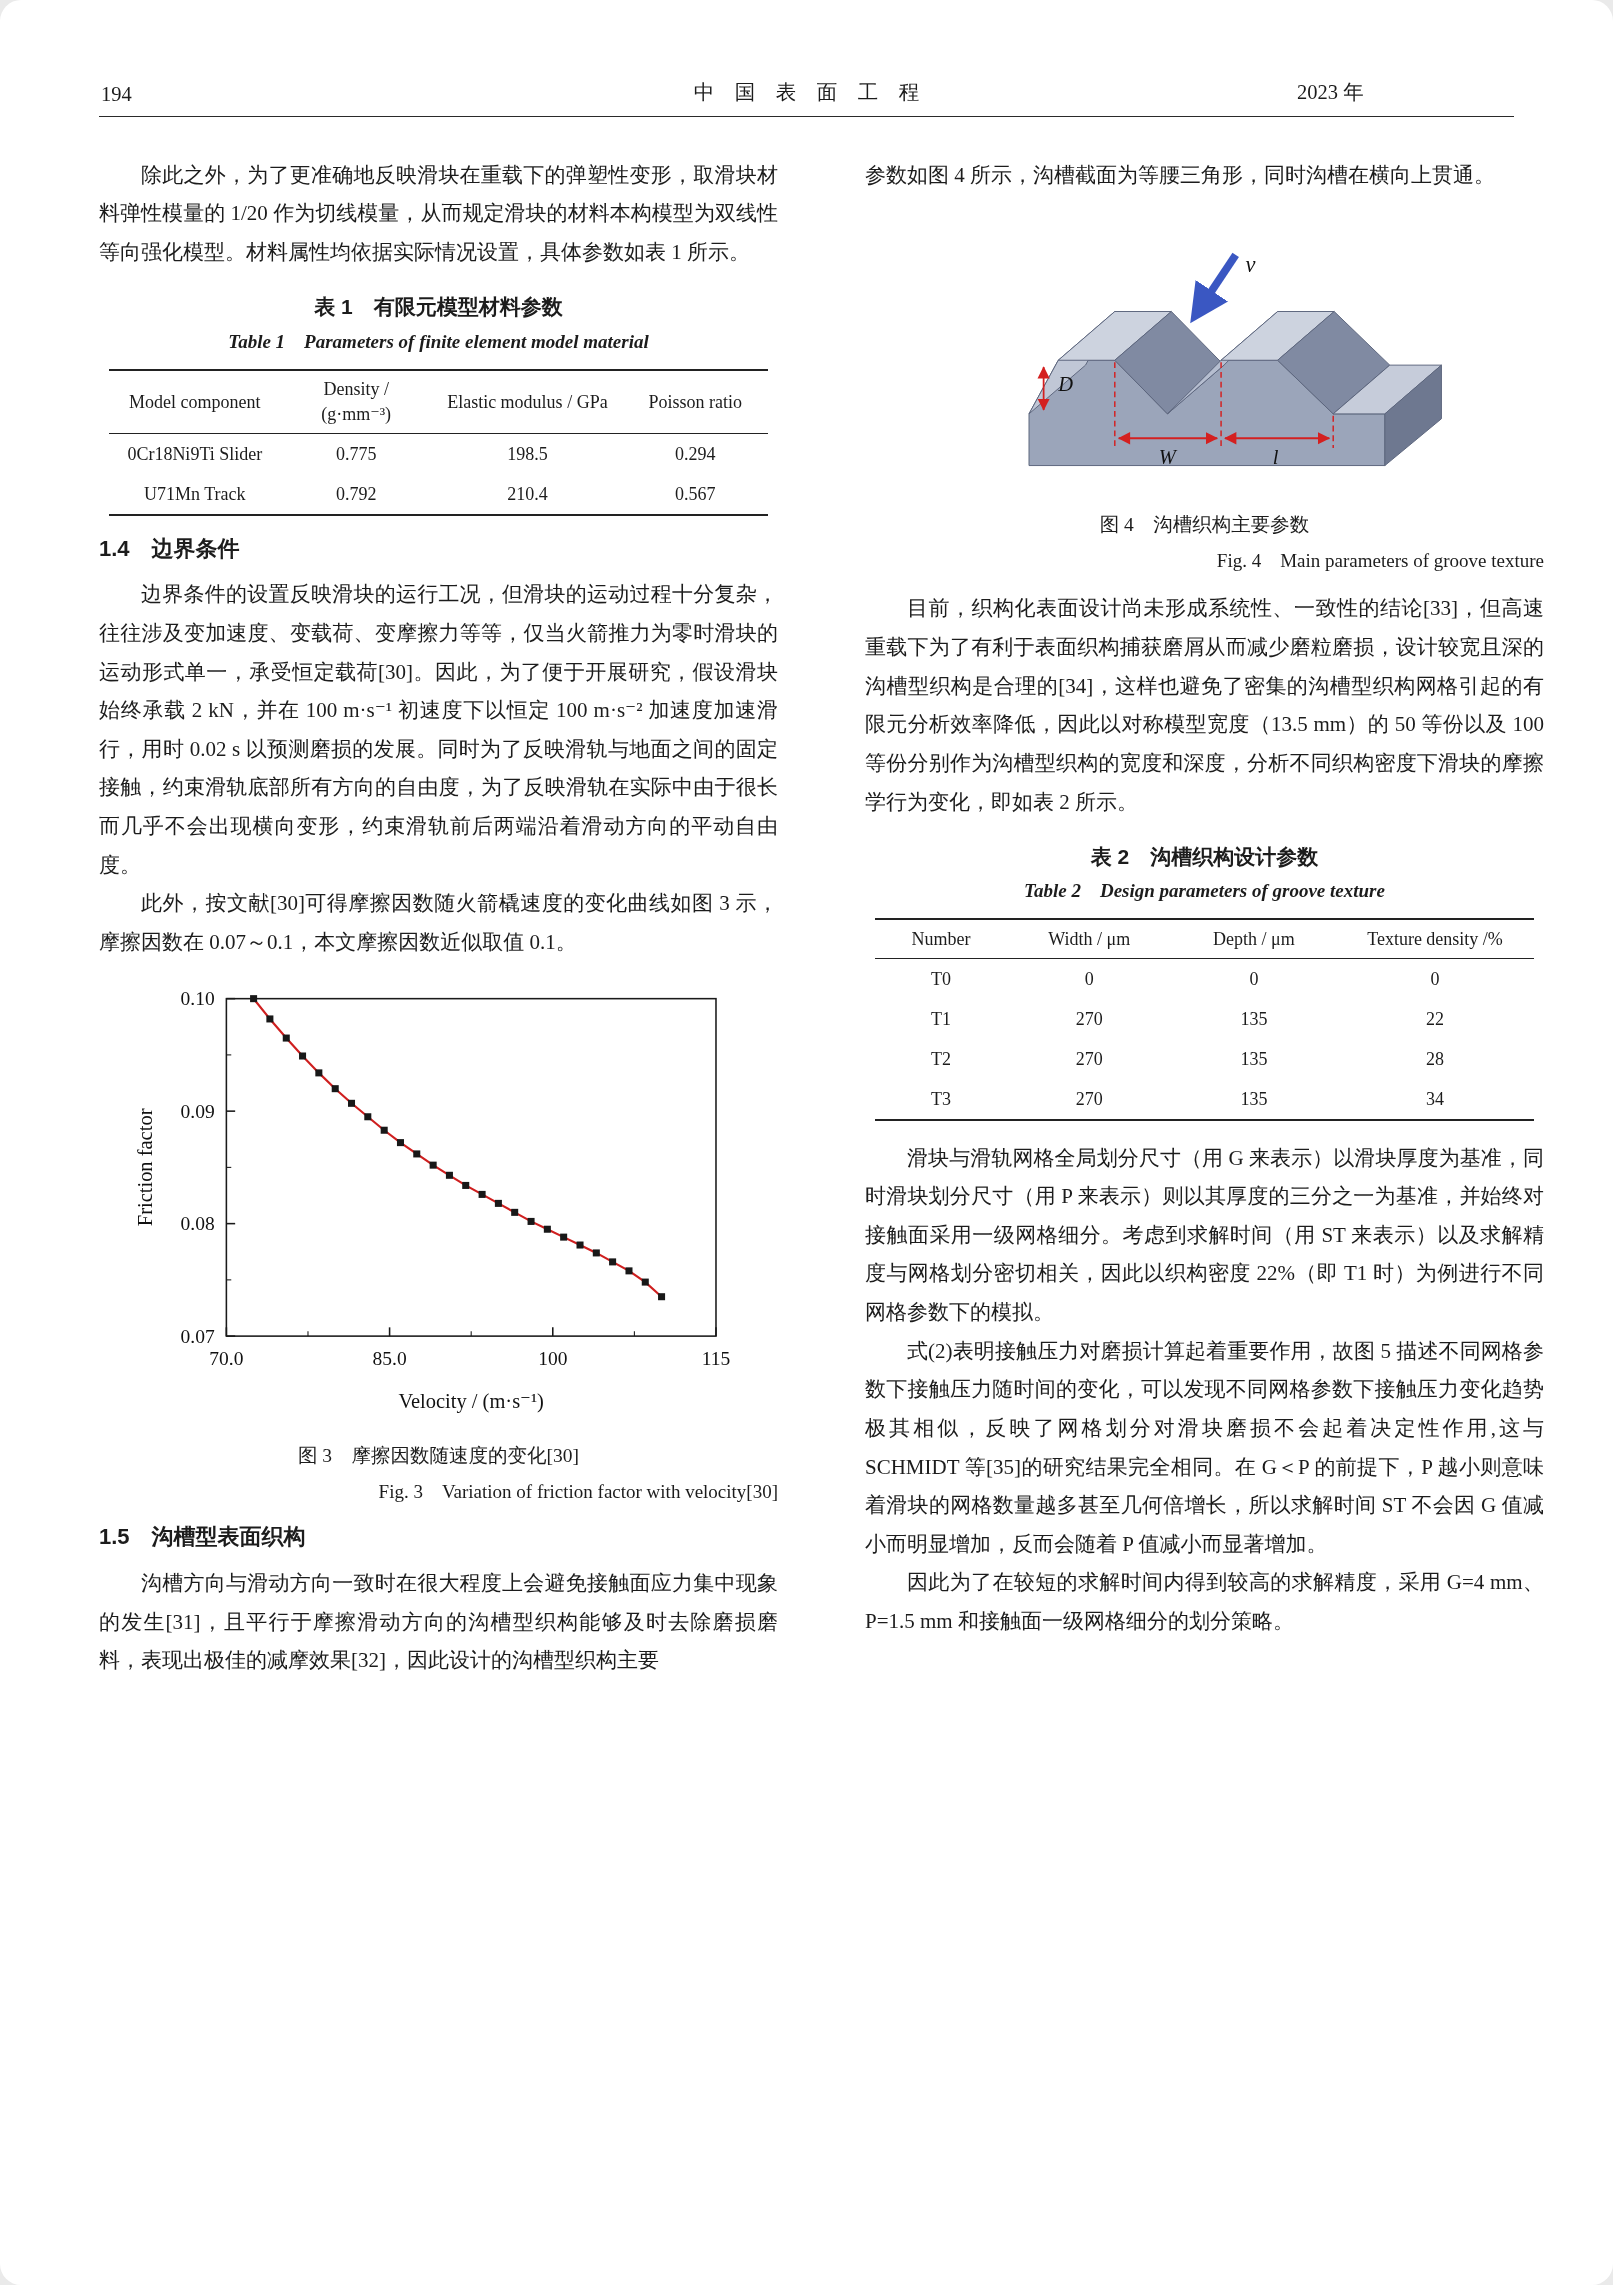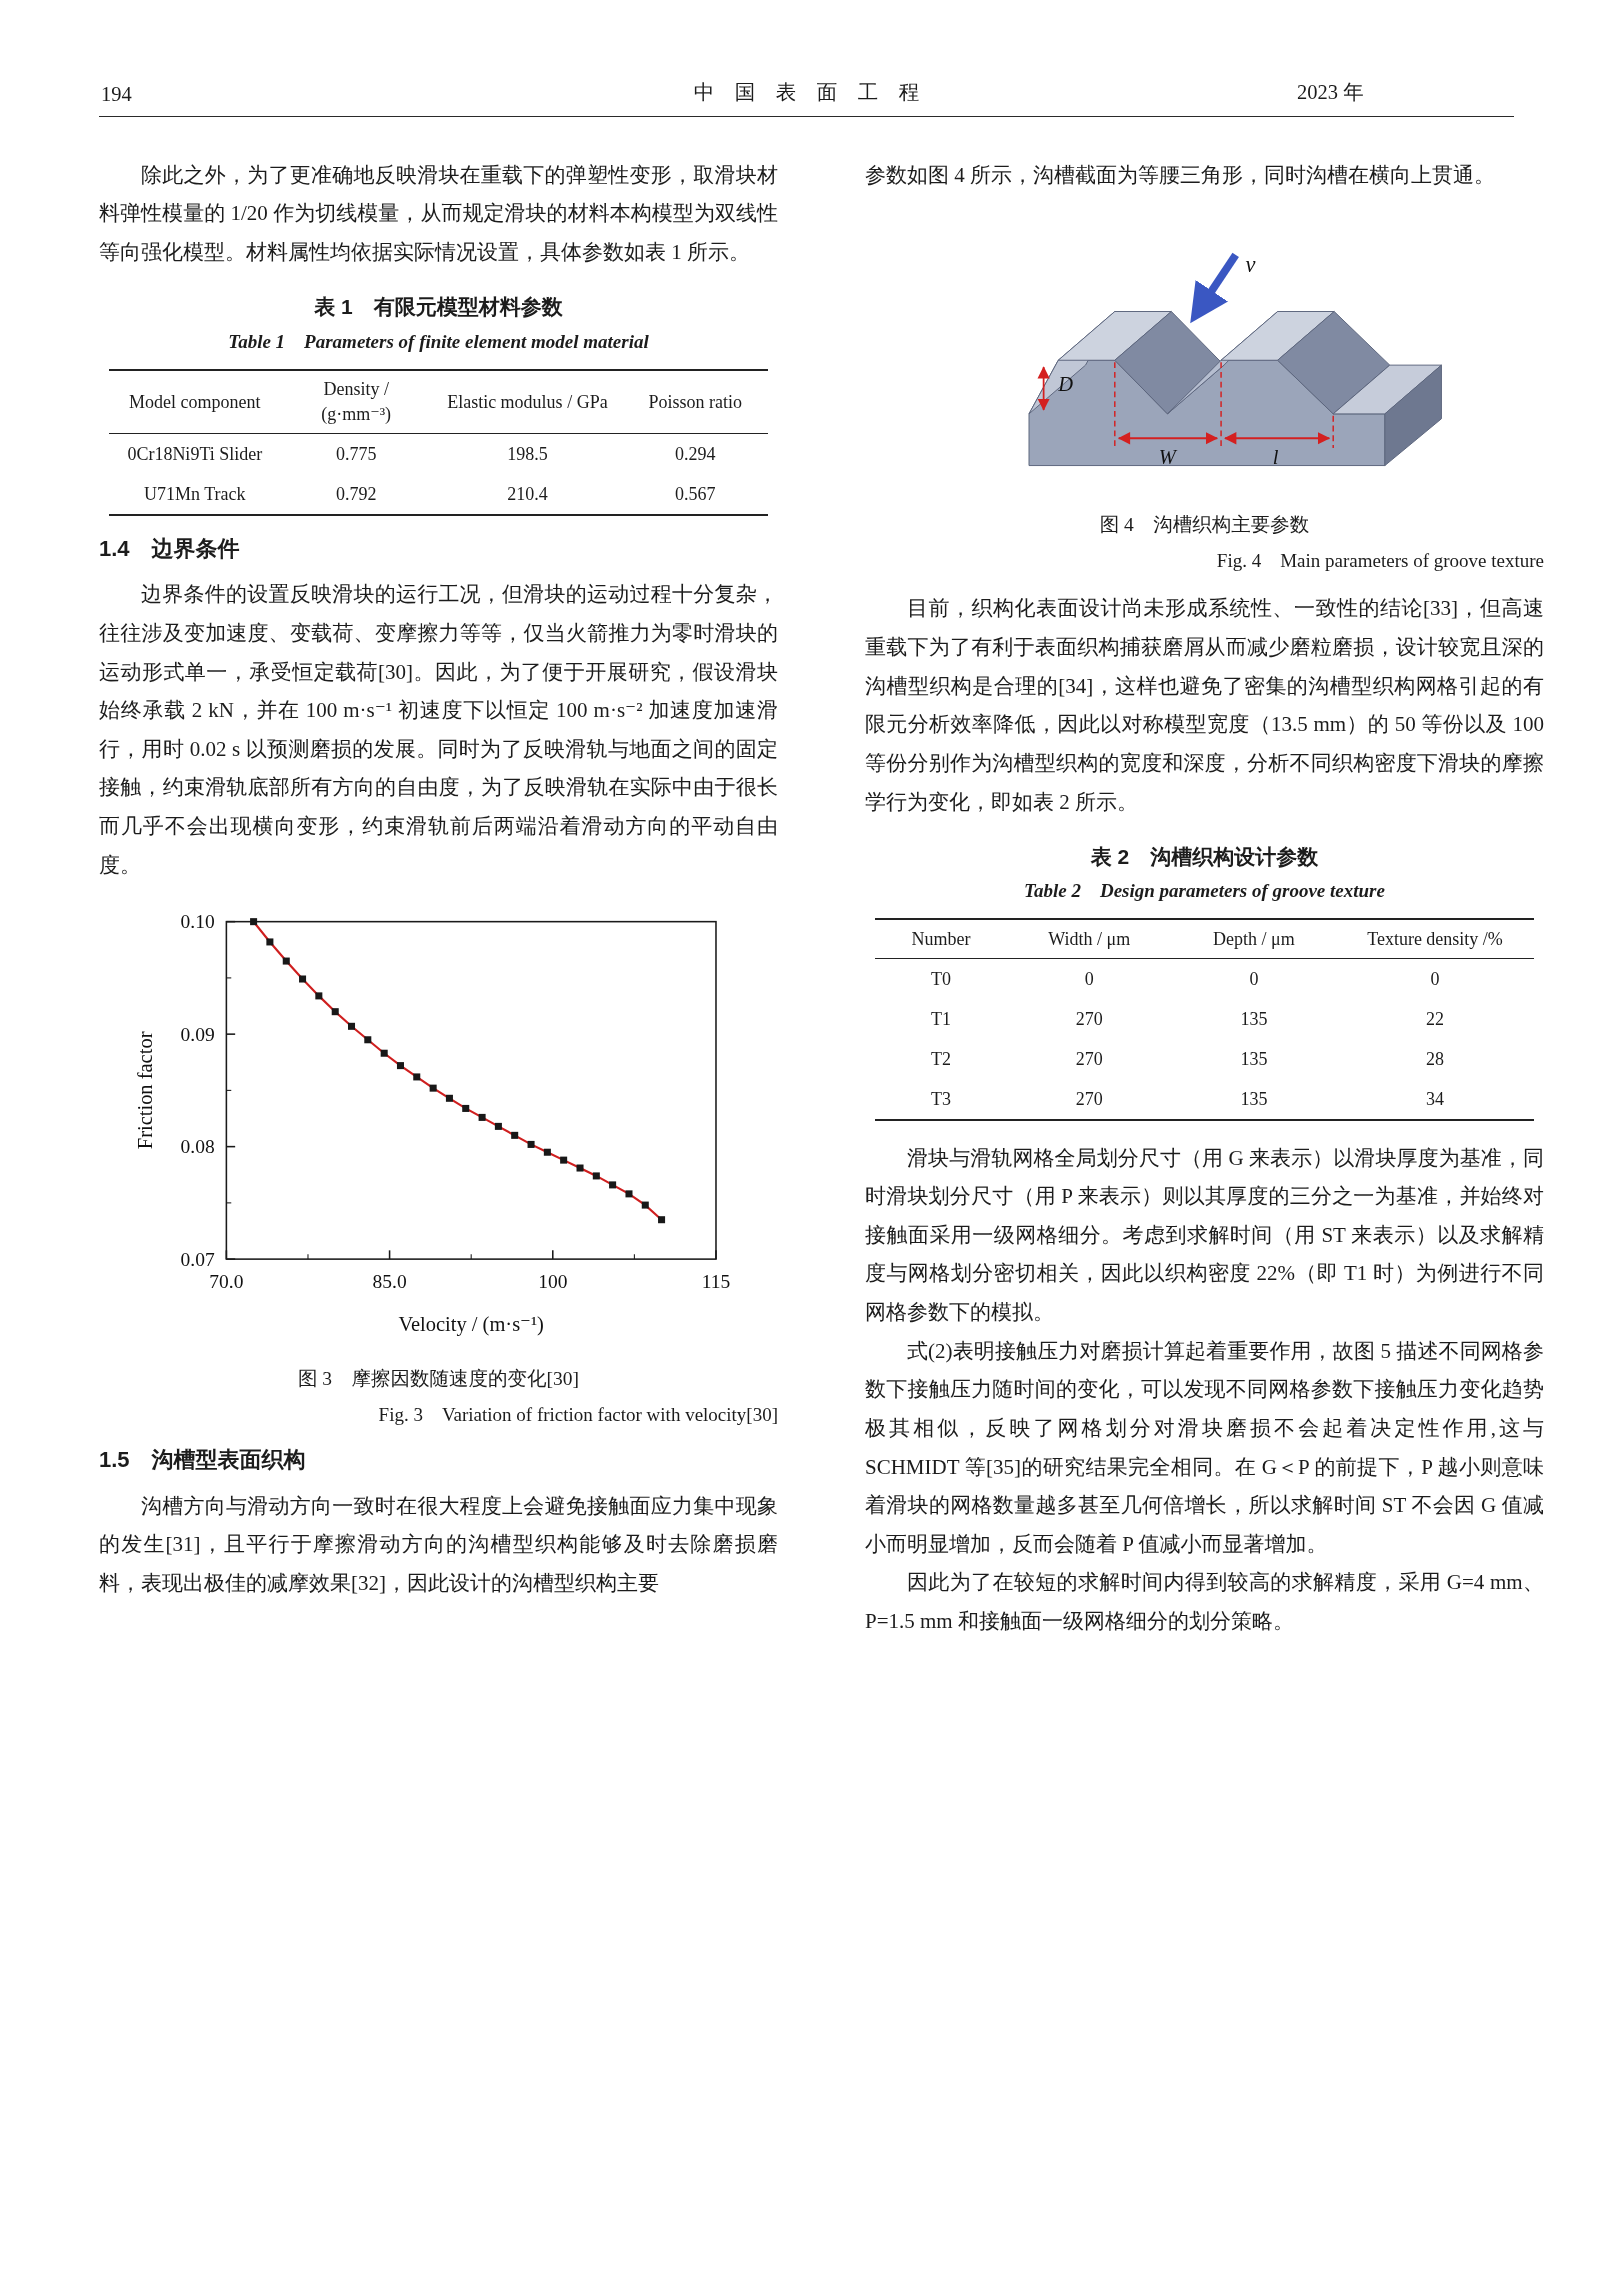--- a/index.html
+++ b/index.html
@@ -1,20 +1,20 @@
 <!DOCTYPE html>
 <html lang="zh"><head>
 <meta charset="utf-8">
 <style>
   * { margin:0; padding:0; box-sizing:border-box; }
   html,body { background:#eaeaea; }
   .page {
     width:1613px; height:2285px; margin:0 auto; background:#ffffff;
     padding:78px 99px 59px; position:relative; overflow:hidden;
-    font-family:"Liberation Serif","DejaVu Serif",serif; color:#1c1c1c;
+    font-family:"Liberation Serif","DejaVu Serif",serif; color:#1c1c1c;border-radius:21px;
   }
   .page-header { display:flex; align-items:flex-end; font-size:20.5px; padding:0 2px 9.8px; border-bottom:1.6px solid #2a2a2a; }
   .ph-left, .ph-right { width:215px; }
   .ph-right { text-align:left; }
   .ph-center { flex:1; text-align:center; }
   .columns { display:flex; gap:87px; margin-top:39px; }
   .col { width:679px; flex:0 0 679px; }
   p.body { font-size:21px; line-height:1.84; text-align:justify; text-indent:2em; }
   p.body.no-indent { text-indent:0; }
   h3.sec { font-size:22px; font-weight:bold; margin:17.6px 0 11.7px; font-family:"Liberation Sans","DejaVu Sans",sans-serif; }
@@ -76,20 +76,21 @@
             <td>U71Mn Track</td>
             <td>0.792</td>
             <td>210.4</td>
             <td>0.567</td>
           </tr>
         </tbody>
       </table>
 
       <h3 class="sec">1.4　边界条件</h3>
       <p class="body">边界条件的设置反映滑块的运行工况，但滑块的运动过程十分复杂，往往涉及变加速度、变载荷、变摩擦力等等，仅当火箭推力为零时滑块的运动形式单一，承受恒定载荷[30]。因此，为了便于开展研究，假设滑块始终承载 2 kN，并在 100 m·s⁻¹ 初速度下以恒定 100 m·s⁻² 加速度加速滑行，用时 0.02 s 以预测磨损的发展。同时为了反映滑轨与地面之间的固定接触，约束滑轨底部所有方向的自由度，为了反映滑轨在实际中由于很长而几乎不会出现横向变形，约束滑轨前后两端沿着滑动方向的平动自由度。</p>
+      <p class="body">此外，按文献[30]可得摩擦因数随火箭橇速度的变化曲线如图 3 示，摩擦因数在 0.07～0.1，本文摩擦因数近似取值 0.1。</p>
 
       <div class="chart-wrap">
         <svg id="fig3-svg" width="632" height="451" viewBox="0 0 648 462">
             <rect x="106" y="22" width="502" height="346" fill="none" stroke="#1a1a1a" stroke-width="1.6"></rect>
             <line x1="106" y1="368" x2="106" y2="359" stroke="#1a1a1a" stroke-width="1.6"></line>
             <text x="106" y="398" text-anchor="middle" font-size="20">70.0</text>
             <line x1="189.66666666666666" y1="368" x2="189.66666666666666" y2="363" stroke="#1a1a1a" stroke-width="1.1"></line>
             <line x1="273.3333333333333" y1="368" x2="273.3333333333333" y2="359" stroke="#1a1a1a" stroke-width="1.6"></line>
             <text x="273.3333333333333" y="398" text-anchor="middle" font-size="20">85.0</text>
             <line x1="357" y1="368" x2="357" y2="363" stroke="#1a1a1a" stroke-width="1.1"></line>

